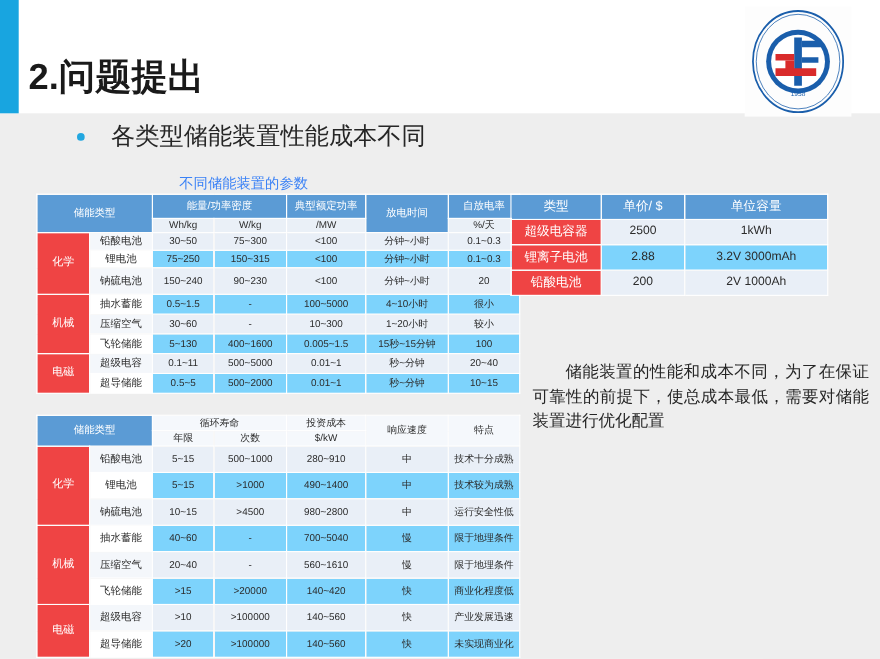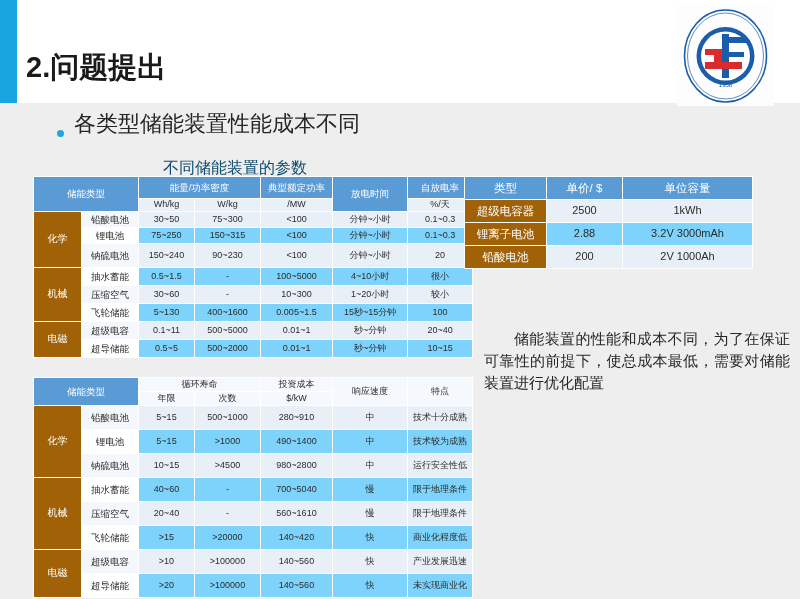--- a/index.html
+++ b/index.html
@@ -19,48 +19,48 @@
 
   
   .accent-bar{
     position:absolute;left:0;top:0;width:17px;height:103px;
     background:#18a5e0;
   }
 
   
   .title{
     position:absolute;left:26px;top:53px;
-    font-size:29px;font-weight:bold;color:#1a1a1a;
+    font-size:33px;font-weight:bold;color:#1a1a1a;
     letter-spacing:0px;line-height:1;
     white-space:nowrap;
   }
 
   
   .bullet-row{
-    position:absolute;left:57px;top:111px;
-    display:flex;align-items:flex-end;gap:10px;
+    position:absolute;left:70px;top:111px;
+    display:flex;align-items:center;gap:24px;
   }
   .bullet-dot{
     width:7px;height:7px;border-radius:50%;
     background:#22a7e0;flex:0 0 auto;
   }
   .bullet-text{
     font-size:22px;color:#262626;white-space:nowrap;line-height:1.2;
   }
 
   
   .logo{
     position:absolute;left:677px;top:6px;width:97px;height:100px;
     background:#fdfdfd;
     display:flex;align-items:center;justify-content:center;
   }
 
   
   .caption{
-    position:absolute;font-size:16px;color:#0c4a6e;white-space:nowrap;
+    position:absolute;font-size:13px;color:#3b82f6;white-space:nowrap;
   }
   .cap-left{left:163px;top:158px;}
   .cap-right{left:533px;top:158px;}
 
   
   table.grid{
     position:absolute;border-collapse:collapse;table-layout:fixed;
     font-size:9px;color:#2b2b2b;
   }
   table.grid td,table.grid th{
@@ -69,21 +69,21 @@
     padding:0 1px;font-weight:normal;
     line-height:1.05;
     overflow:hidden;
   }
   
   .hb{background:#5b9bd5;color:#ffffff;font-weight:bold;font-size:9.5px;}
   
   .hp{background:#eaf0f7;color:#2b2b2b;font-size:9px;}
   .hp2{background:#f5f8fc;color:#2b2b2b;font-size:9px;}
   
-  .cat{background:#a16207;color:#ffffff;font-weight:bold;font-size:10px;}
+  .cat{background:#ef4444;color:#ffffff;font-weight:bold;font-size:10px;}
   
   .r-a{background:#e9eff7;}
   .r-b{background:#7dd3fc;}
   .namecell{background:#ffffff;font-size:9.5px;color:#2b2b2b;}
   .namecell.alt{background:#f4f7fb;}
 
   
   #tbl-params{left:33px;top:176px;width:439px;}
   #tbl-cost{left:33px;top:377px;width:439px;}
 

